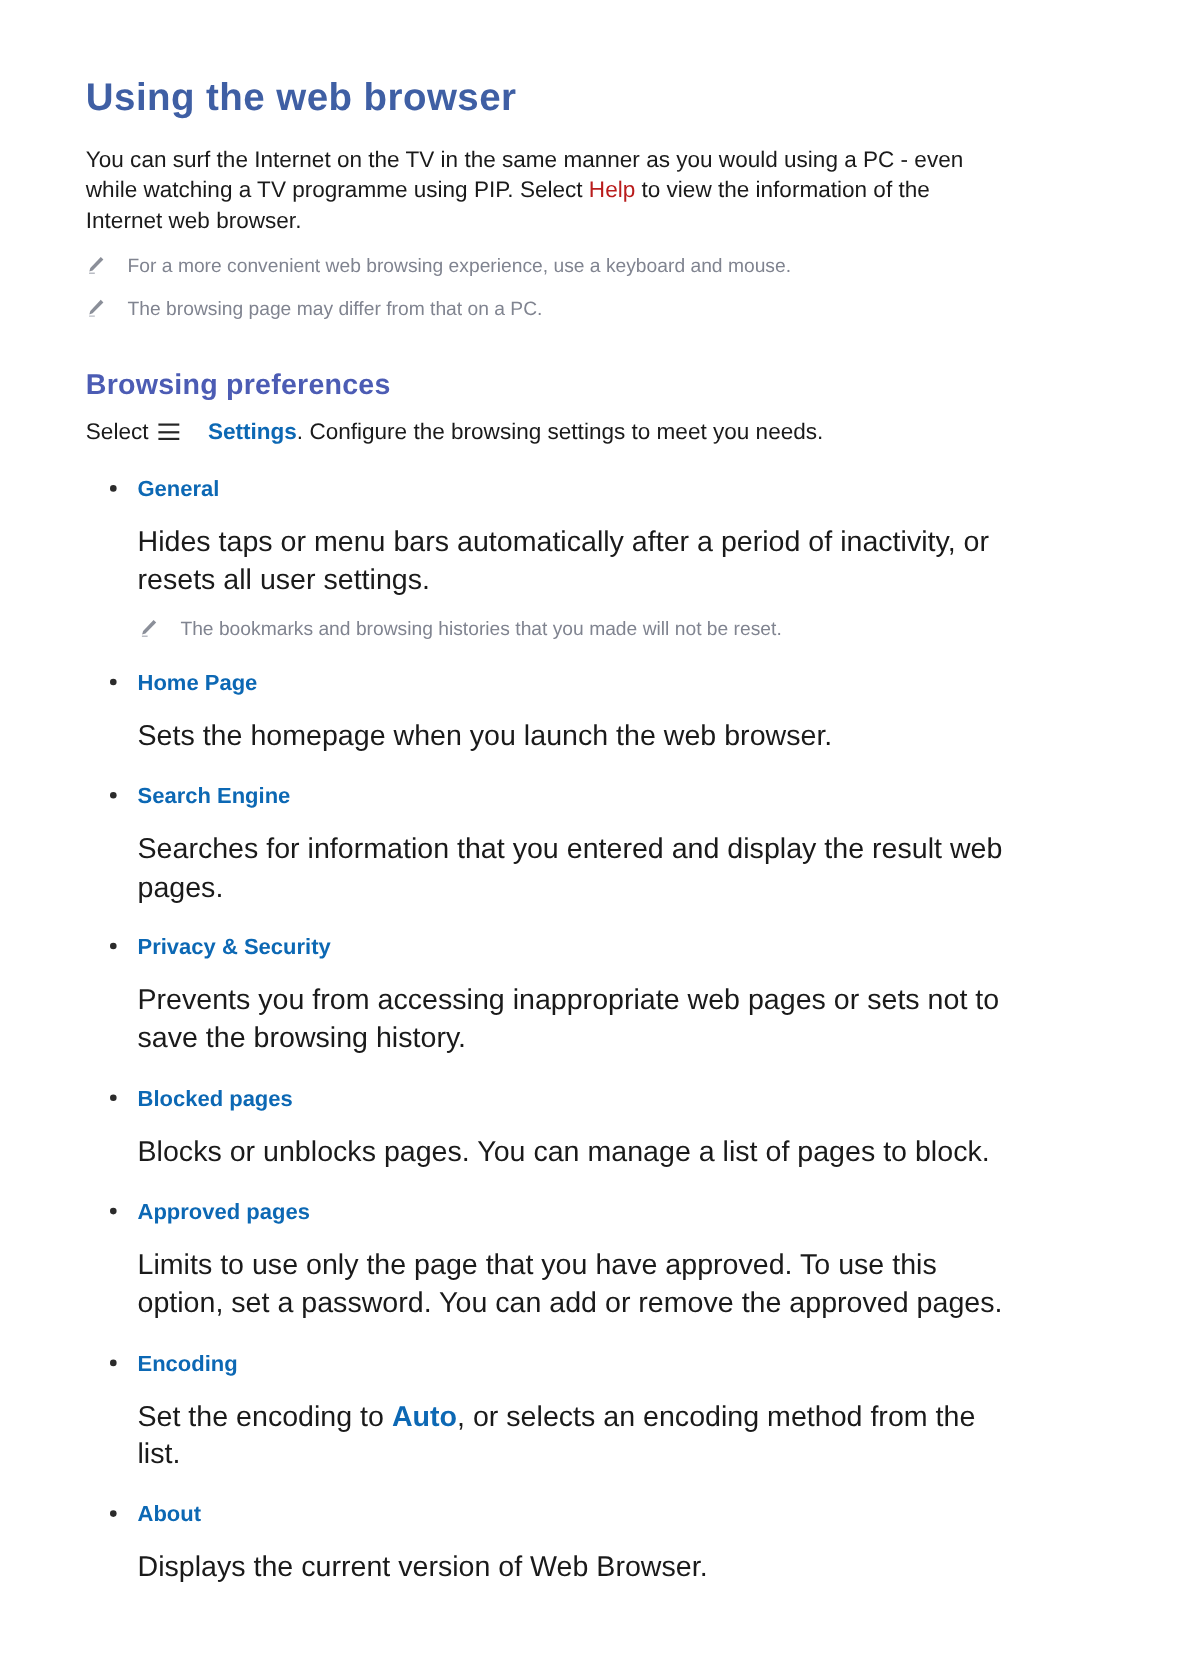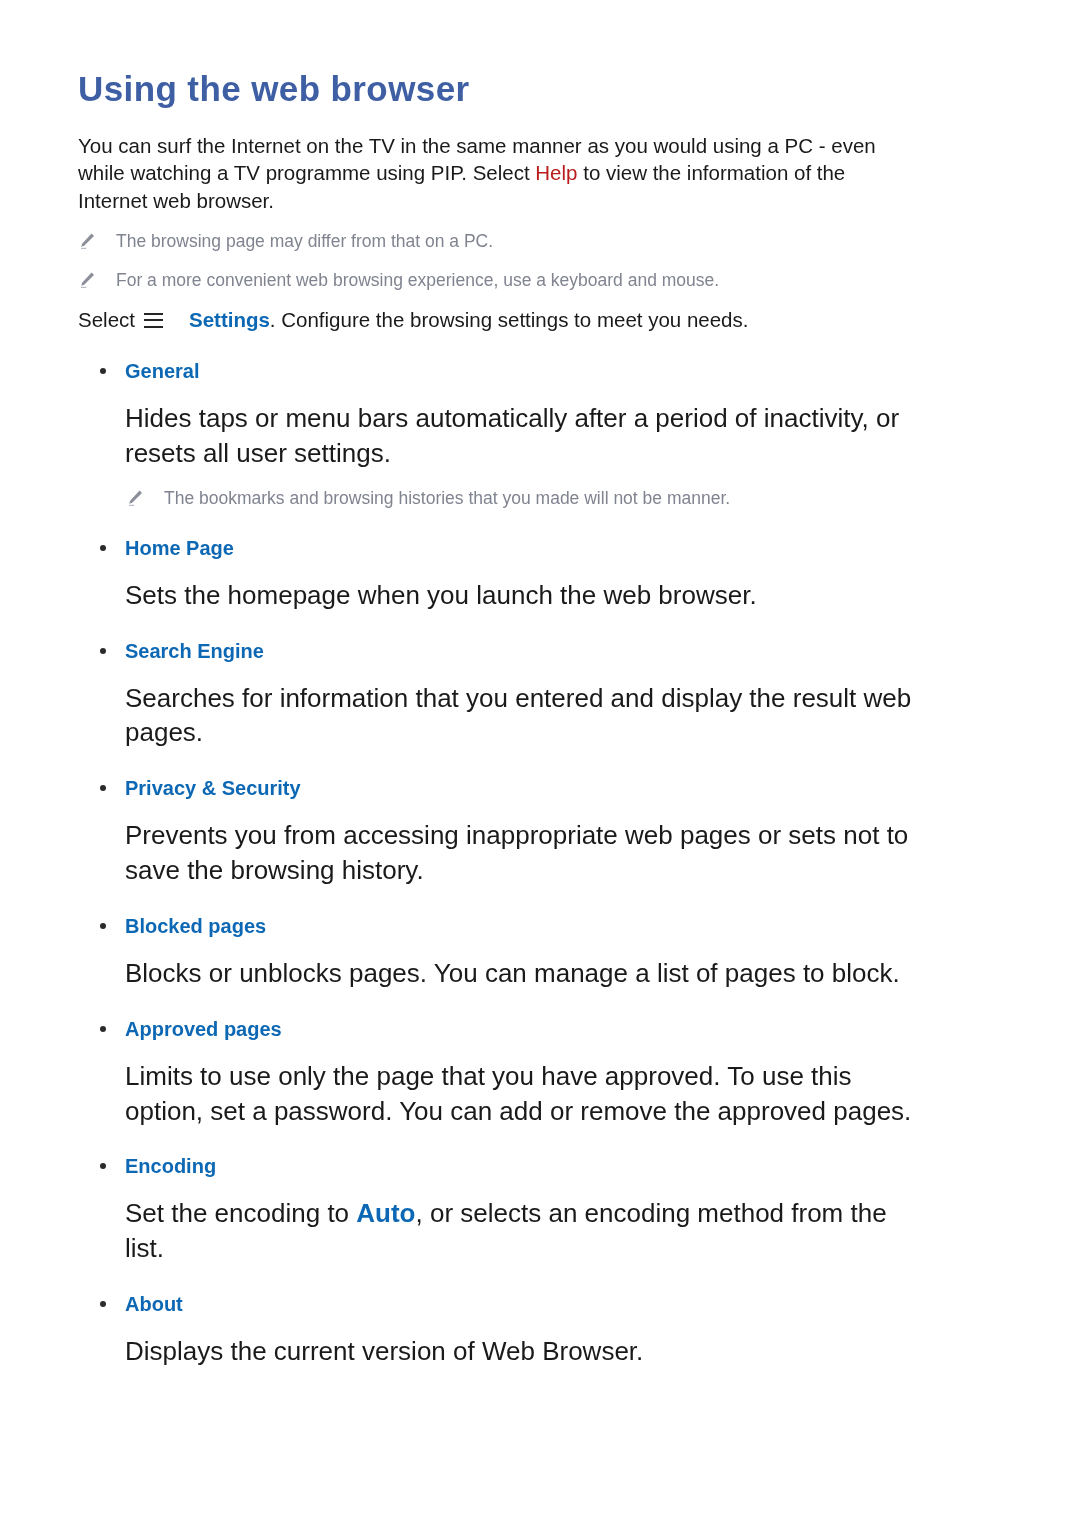--- a/index.html
+++ b/index.html
@@ -165,33 +165,34 @@
 
   <p class="intro"><span>You can surf the Internet on the TV in the same manner as you would using a PC - even while watching a TV programme using PIP. Select </span><span class="link-intro">Help</span><span> to view the information of the Internet web browser.</span></p>
 
   <div class="note">
     <span class="pencil">
       <svg width="18" height="18" viewBox="0 0 18 18">
         <path d="M13.6 1.6 L16.0 4.0 L6.2 13.8 L3.2 14.8 L4.1 11.7 Z" fill="#8b8f99"></path>
         <path d="M3.0 16.4 L8.2 16.4" stroke="#b9bcc4" stroke-width="1.2" fill="none"></path>
       </svg>
     </span>
-    <span class="note-text">The browsing page may differ from that on a PC.</span>
+    <span class="note-text">For a more convenient web browsing experience, use a keyboard and mouse.</span>
   </div>
 
   <div class="note">
     <span class="pencil">
       <svg width="18" height="18" viewBox="0 0 18 18">
         <path d="M13.6 1.6 L16.0 4.0 L6.2 13.8 L3.2 14.8 L4.1 11.7 Z" fill="#8b8f99"></path>
         <path d="M3.0 16.4 L8.2 16.4" stroke="#b9bcc4" stroke-width="1.2" fill="none"></path>
       </svg>
     </span>
-    <span class="note-text">For a more convenient web browsing experience, use a keyboard and mouse.</span>
-  </div>
-
+    <span class="note-text">The browsing page may differ from that on a PC.</span>
+  </div>
+
+  <h2 class="h2">Browsing preferences</h2>
 
   <div class="lead">
     <span class="seg">Select</span>
     <span class="hamburger">
       <i></i>
         <i></i>
         <i></i>
     </span>
     <span class="link seg">Settings</span>
     <span class="seg">. Configure the browsing settings to meet you needs.</span>
@@ -203,21 +204,21 @@
       <span class="opt-title">General</span>
     </div>
     <p class="opt-desc">Hides taps or menu bars automatically after a period of inactivity, or resets all user settings.</p>
     <div class="note indent">
       <span class="pencil">
         <svg width="18" height="18" viewBox="0 0 18 18">
           <path d="M13.6 1.6 L16.0 4.0 L6.2 13.8 L3.2 14.8 L4.1 11.7 Z" fill="#8b8f99"></path>
           <path d="M3.0 16.4 L8.2 16.4" stroke="#b9bcc4" stroke-width="1.2" fill="none"></path>
         </svg>
       </span>
-      <span class="note-text">The bookmarks and browsing histories that you made will not be manner.</span>
+      <span class="note-text">The bookmarks and browsing histories that you made will not be reset.</span>
     </div>
   </div>
 
   <div class="opt">
     <div class="opt-head">
       <span class="dot"></span>
       <span class="opt-title">Home Page</span>
     </div>
     <p class="opt-desc">Sets the homepage when you launch the web browser.</p>
   </div>

